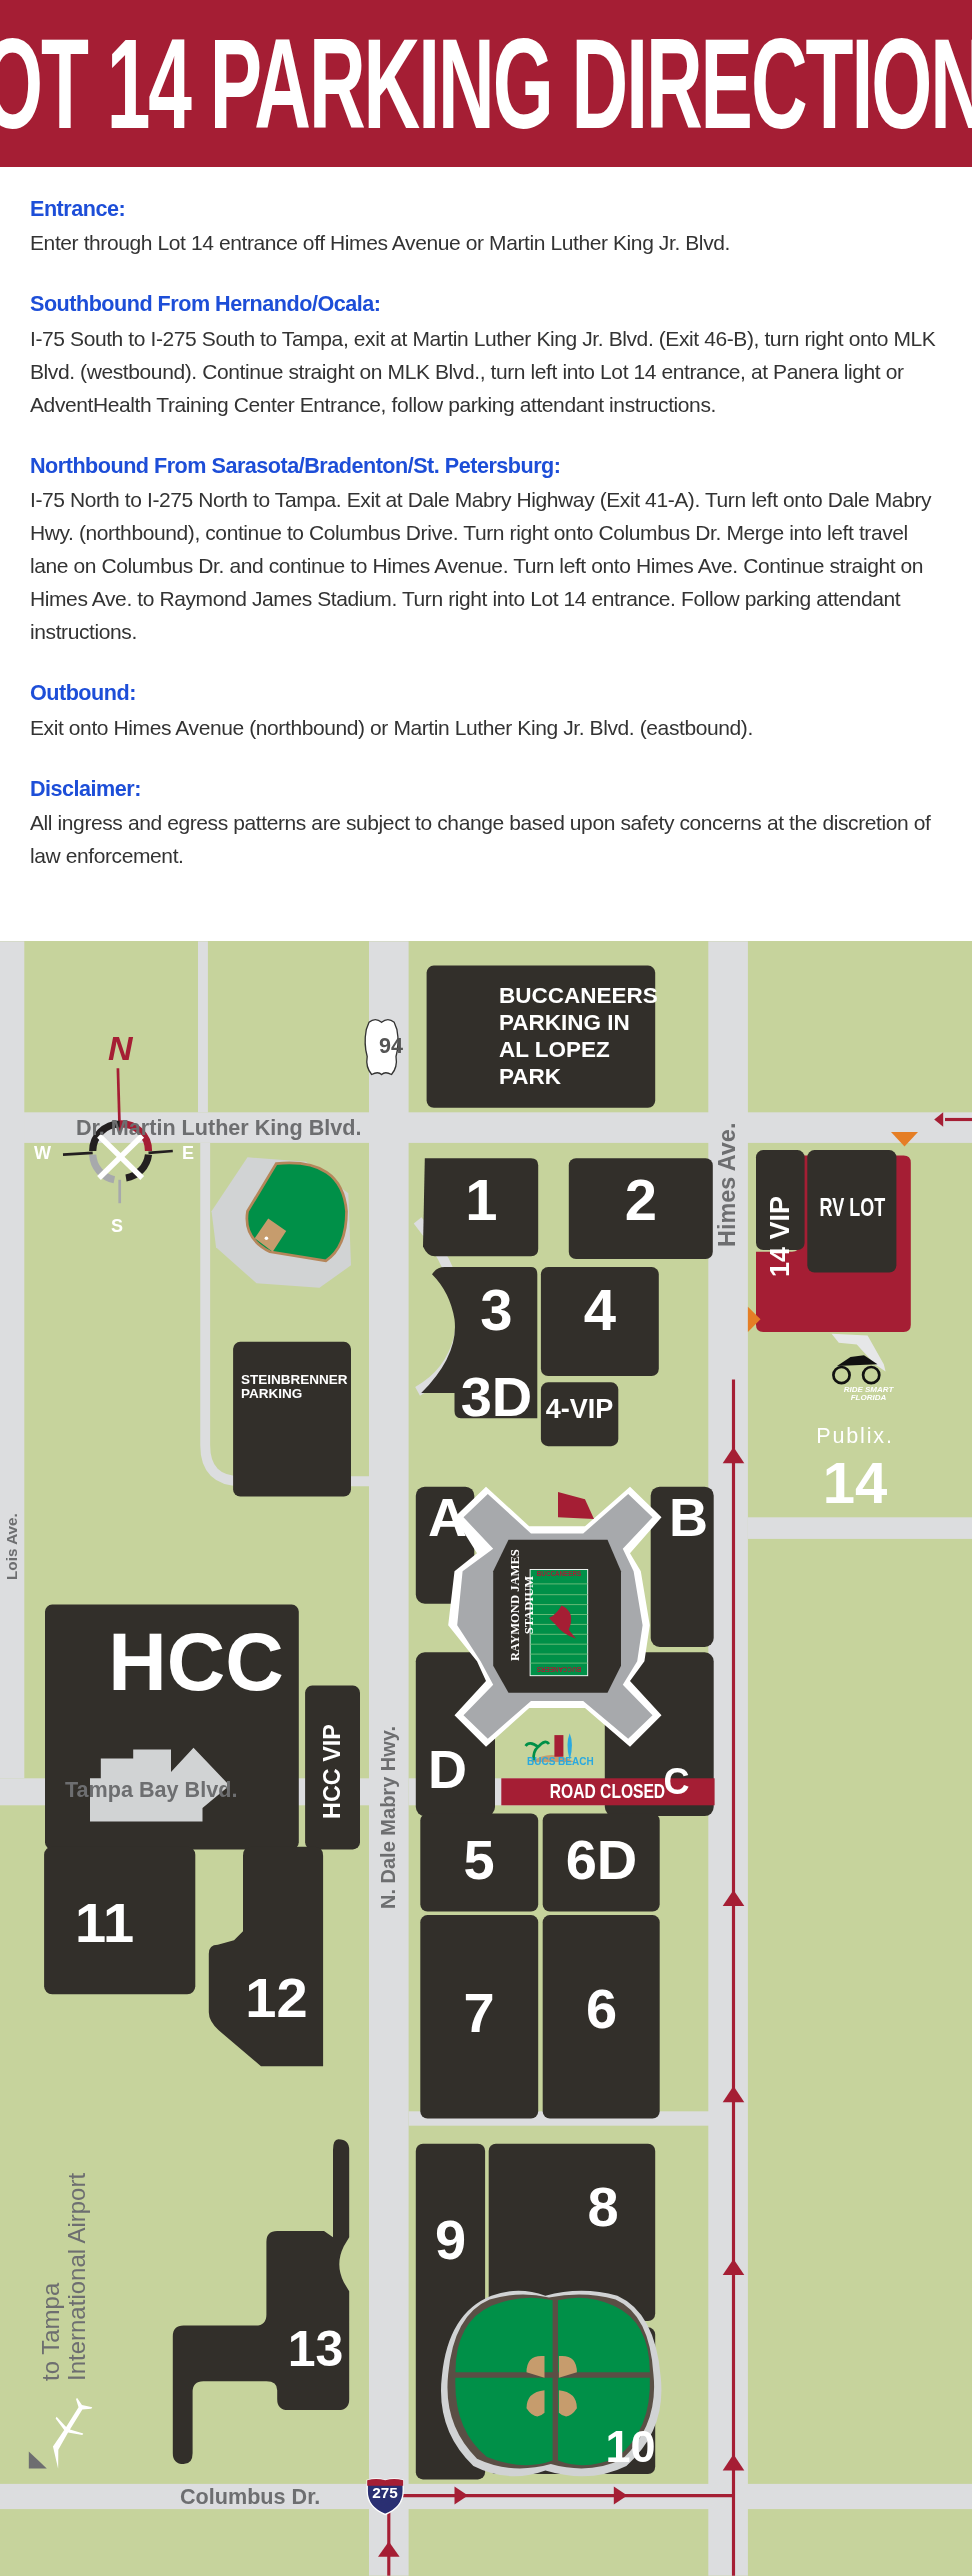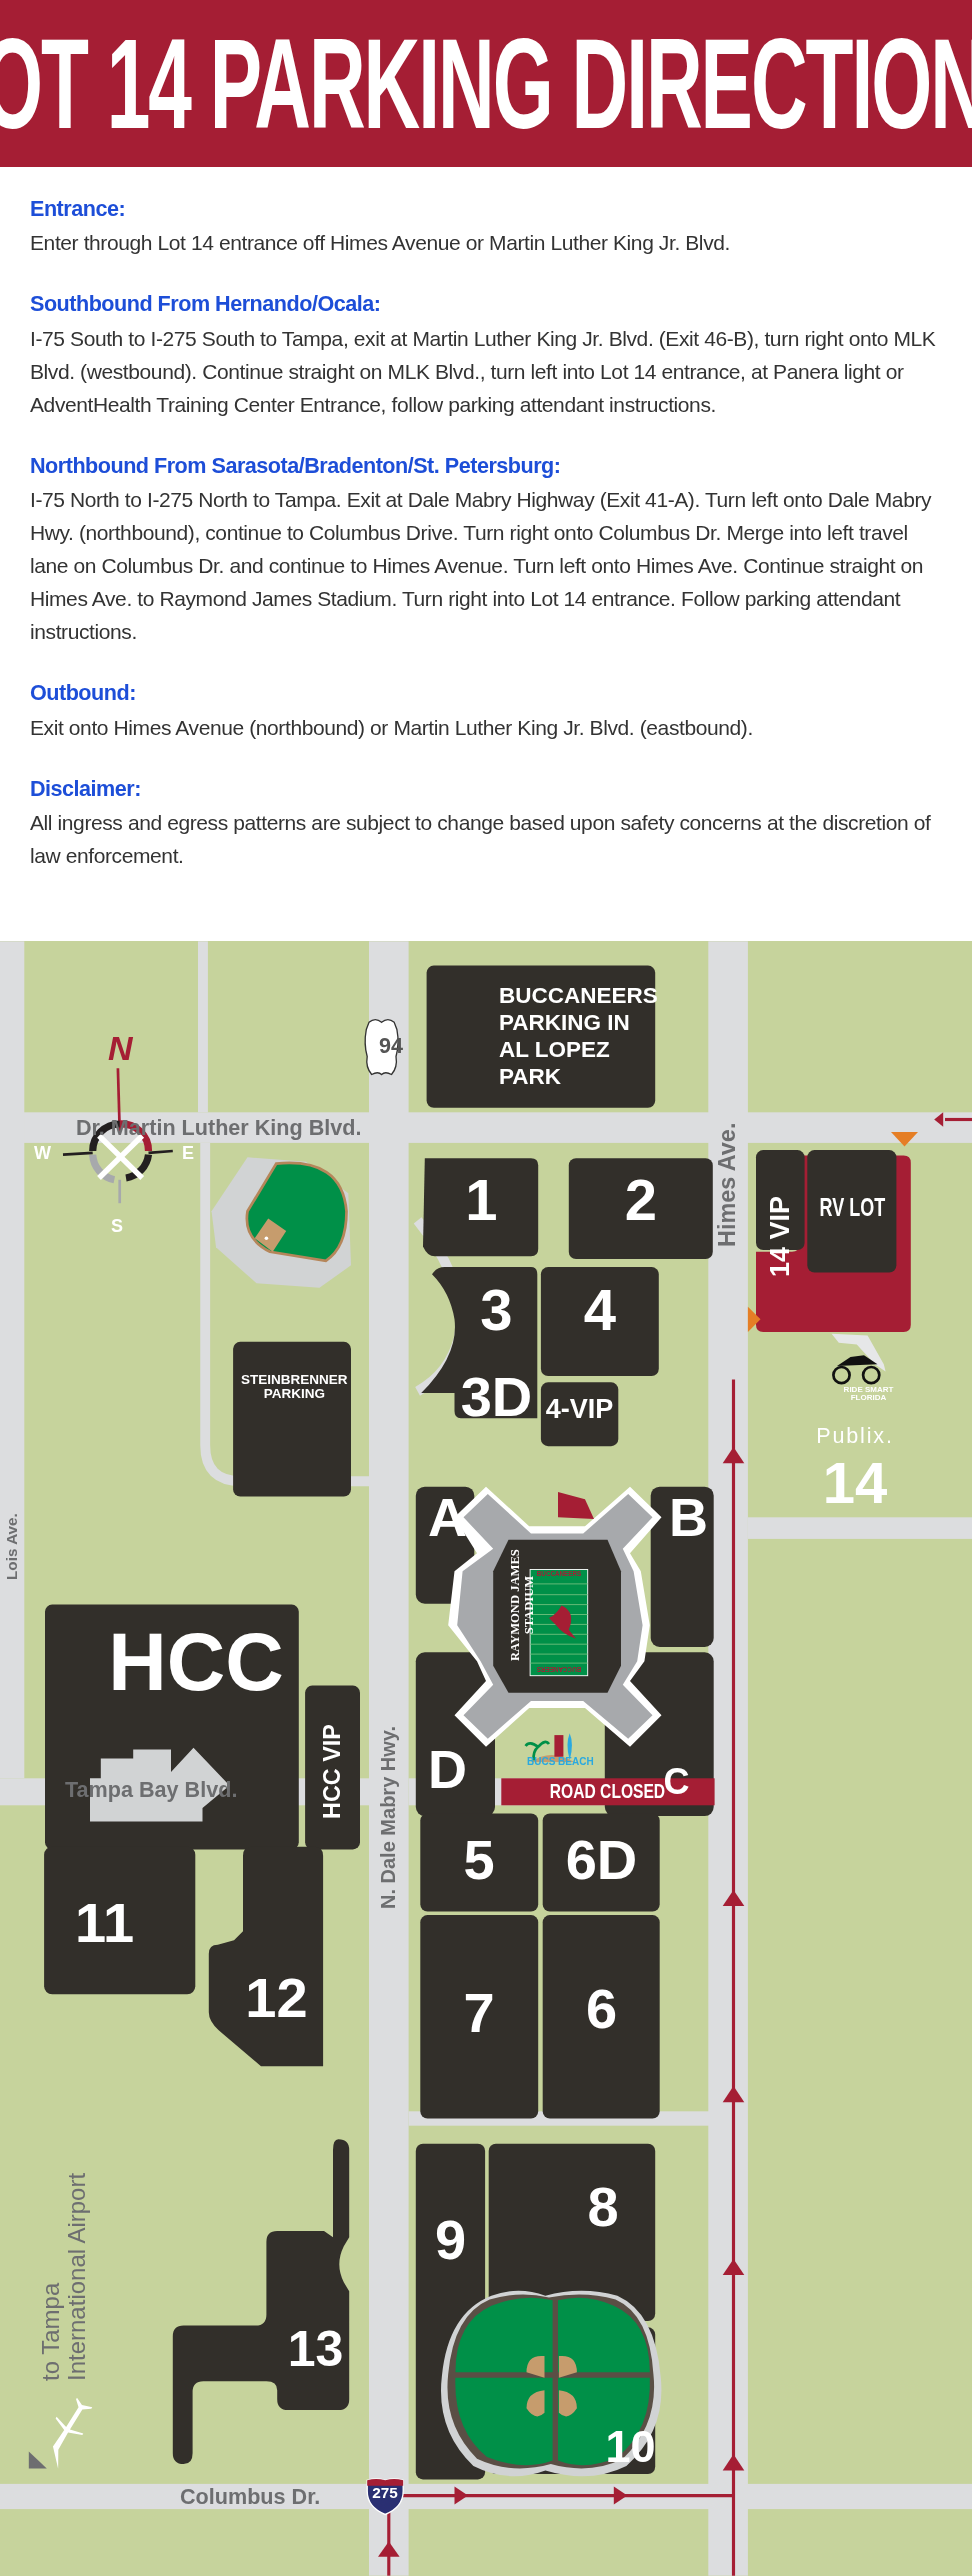--- a/index.html
+++ b/index.html
@@ -219,21 +219,21 @@
   <div class="road-lbl vert" style="left:3.6px;top:639px;font-size:15.3px;">Lois Ave.</div>
   <div class="road-lbl" style="left:65px;top:838px;">Tampa Bay Blvd.</div>
   <div class="road-lbl vert" style="left:378px;top:968px;font-size:20px;">N. Dale Mabry Hwy.</div>
   <div class="road-lbl" style="left:180px;top:1545px;">Columbus Dr.</div>
 
   <div class="lbl" style="left:108px;top:90px;font-size:34px;color:#a51e34;font-style:italic;">N</div>
   <div class="lbl" style="left:34px;top:203px;font-size:18px;">W</div>
   <div class="lbl" style="left:182px;top:203px;font-size:18px;">E</div>
   <div class="lbl" style="left:111px;top:276px;font-size:18px;">S</div>
 
-  <div class="lbl" style="left:241px;top:432px;font-size:13.5px;text-align:center;">
+  <div class="lbl" style="left:241px;top:432px;font-size:13.5px;text-align:left;">
     <div>STEINBRENNER</div>
     <div>PARKING</div>
   </div>
 
   <div class="lbl" style="left:45px;top:681px;width:254px;font-size:81px;padding-left:24px;">HCC</div>
   <div class="lbl vert" style="left:321px;top:878px;font-size:23.4px;">HCC VIP</div>
 
   <div class="lbl" style="left:425px;top:230px;width:113px;font-size:58px;">1</div>
   <div class="lbl" style="left:569px;top:230px;width:144px;font-size:58px;">2</div>
   <div class="lbl" style="left:455px;top:340px;width:83px;font-size:58px;">3</div>
@@ -264,21 +264,21 @@
   <div class="lbl" style="left:612px;top:1238px;width:90px;font-size:56px;transform:translateX(-54px);">8</div>
   <div class="lbl" style="left:428px;top:1271px;width:81px;font-size:56px;transform:translateX(-18px);">9</div>
   <div class="lbl" style="left:608px;top:1483px;width:81px;font-size:45px;transform:translateX(-18px);">10</div>
 
   <div class="lbl" style="left:44px;top:954px;width:121px;font-size:56px;">11</div>
   <div class="lbl" style="left:227px;top:1029px;width:99px;font-size:56px;">12</div>
   <div class="lbl" style="left:275px;top:1383px;width:81px;font-size:50px;">13</div>
 
   <div class="lbl vert" style="left:767px;top:336px;font-size:27px;">14 VIP</div>
   <div class="lbl" style="left:807px;top:254px;width:89px;font-size:25px;transform:scaleX(0.72);">RV LOT</div>
-  <div class="lbl" style="left:819px;top:445px;width:99px;font-size:8px;">
+  <div class="lbl" style="left:819px;top:445px;width:99px;font-size:8px;font-style:italic;">
     <span>RIDE SMART</span><br>
     <span>FLORIDA</span>
   </div>
   <div class="lbl" style="left:792px;top:484px;width:126px;font-size:21.6px;font-weight:400;letter-spacing:1.8px;">Publix.</div>
   <div class="lbl" style="left:792px;top:513px;width:126px;font-size:58px;">14</div>
 
   <div class="road-lbl vert" style="left:38px;top:1440px;font-weight:400;font-size:24px;line-height:26px;">
     <div>to Tampa</div>
     <div>International Airport</div>
   </div>

